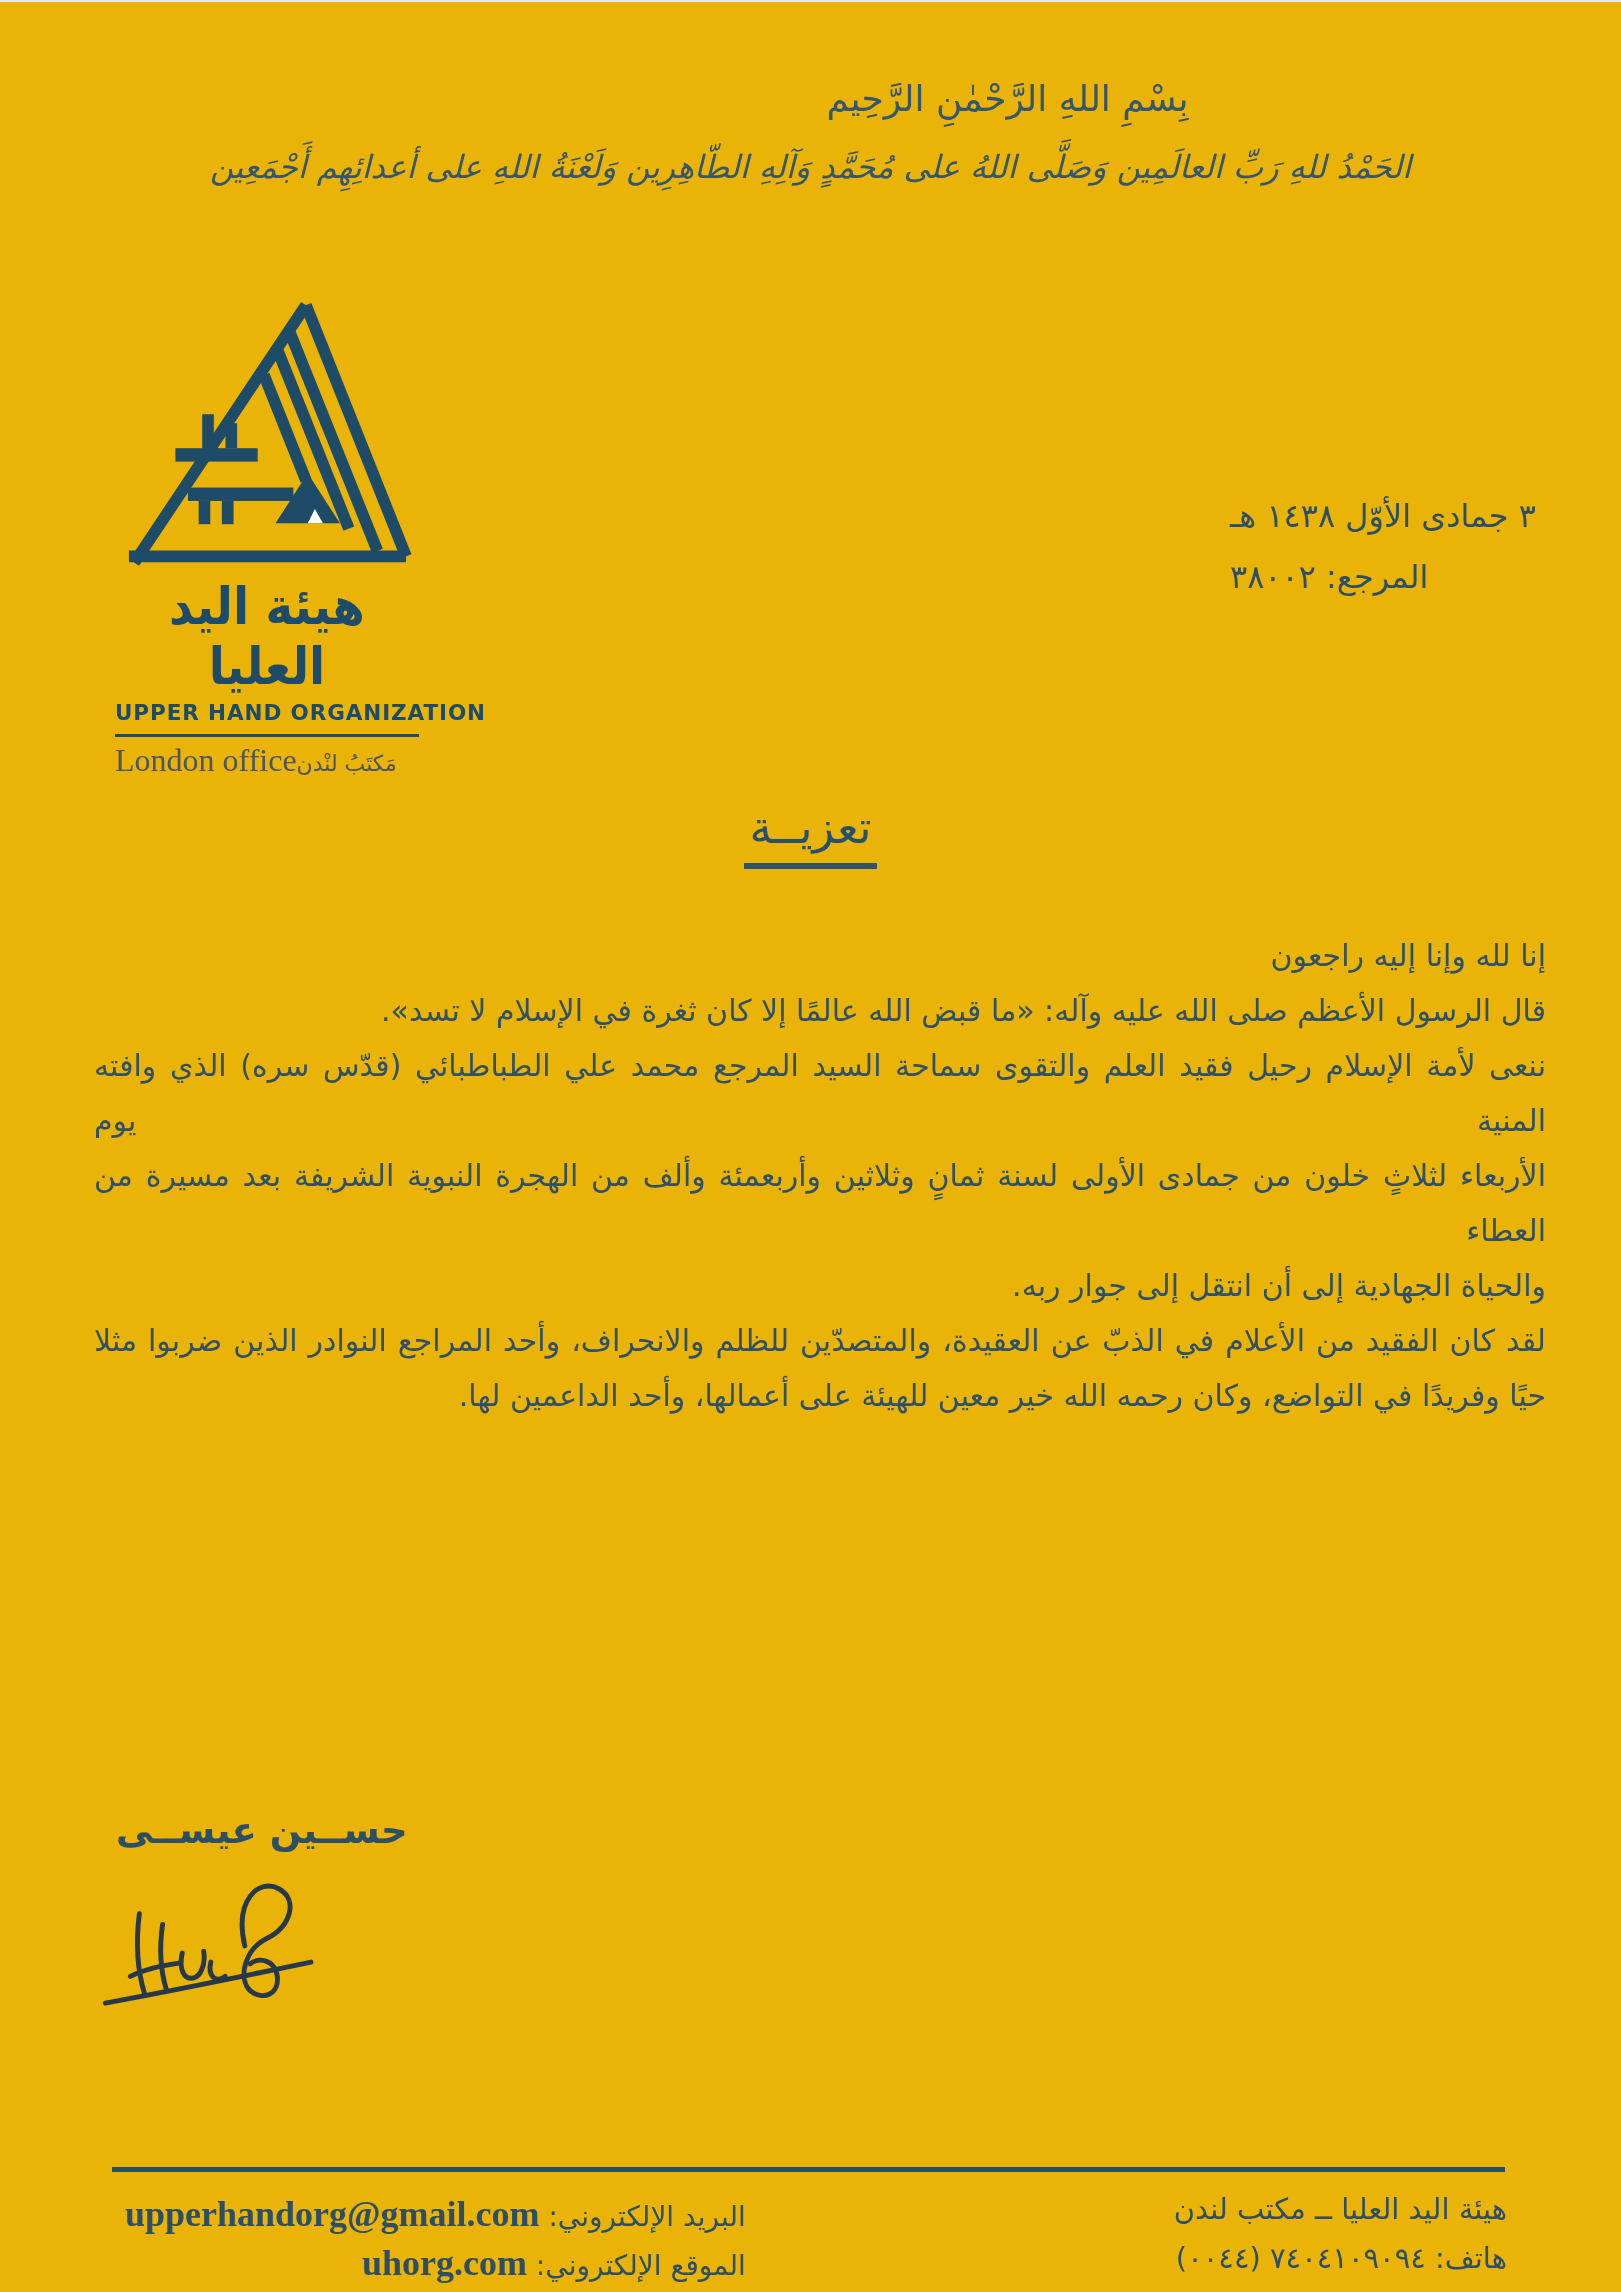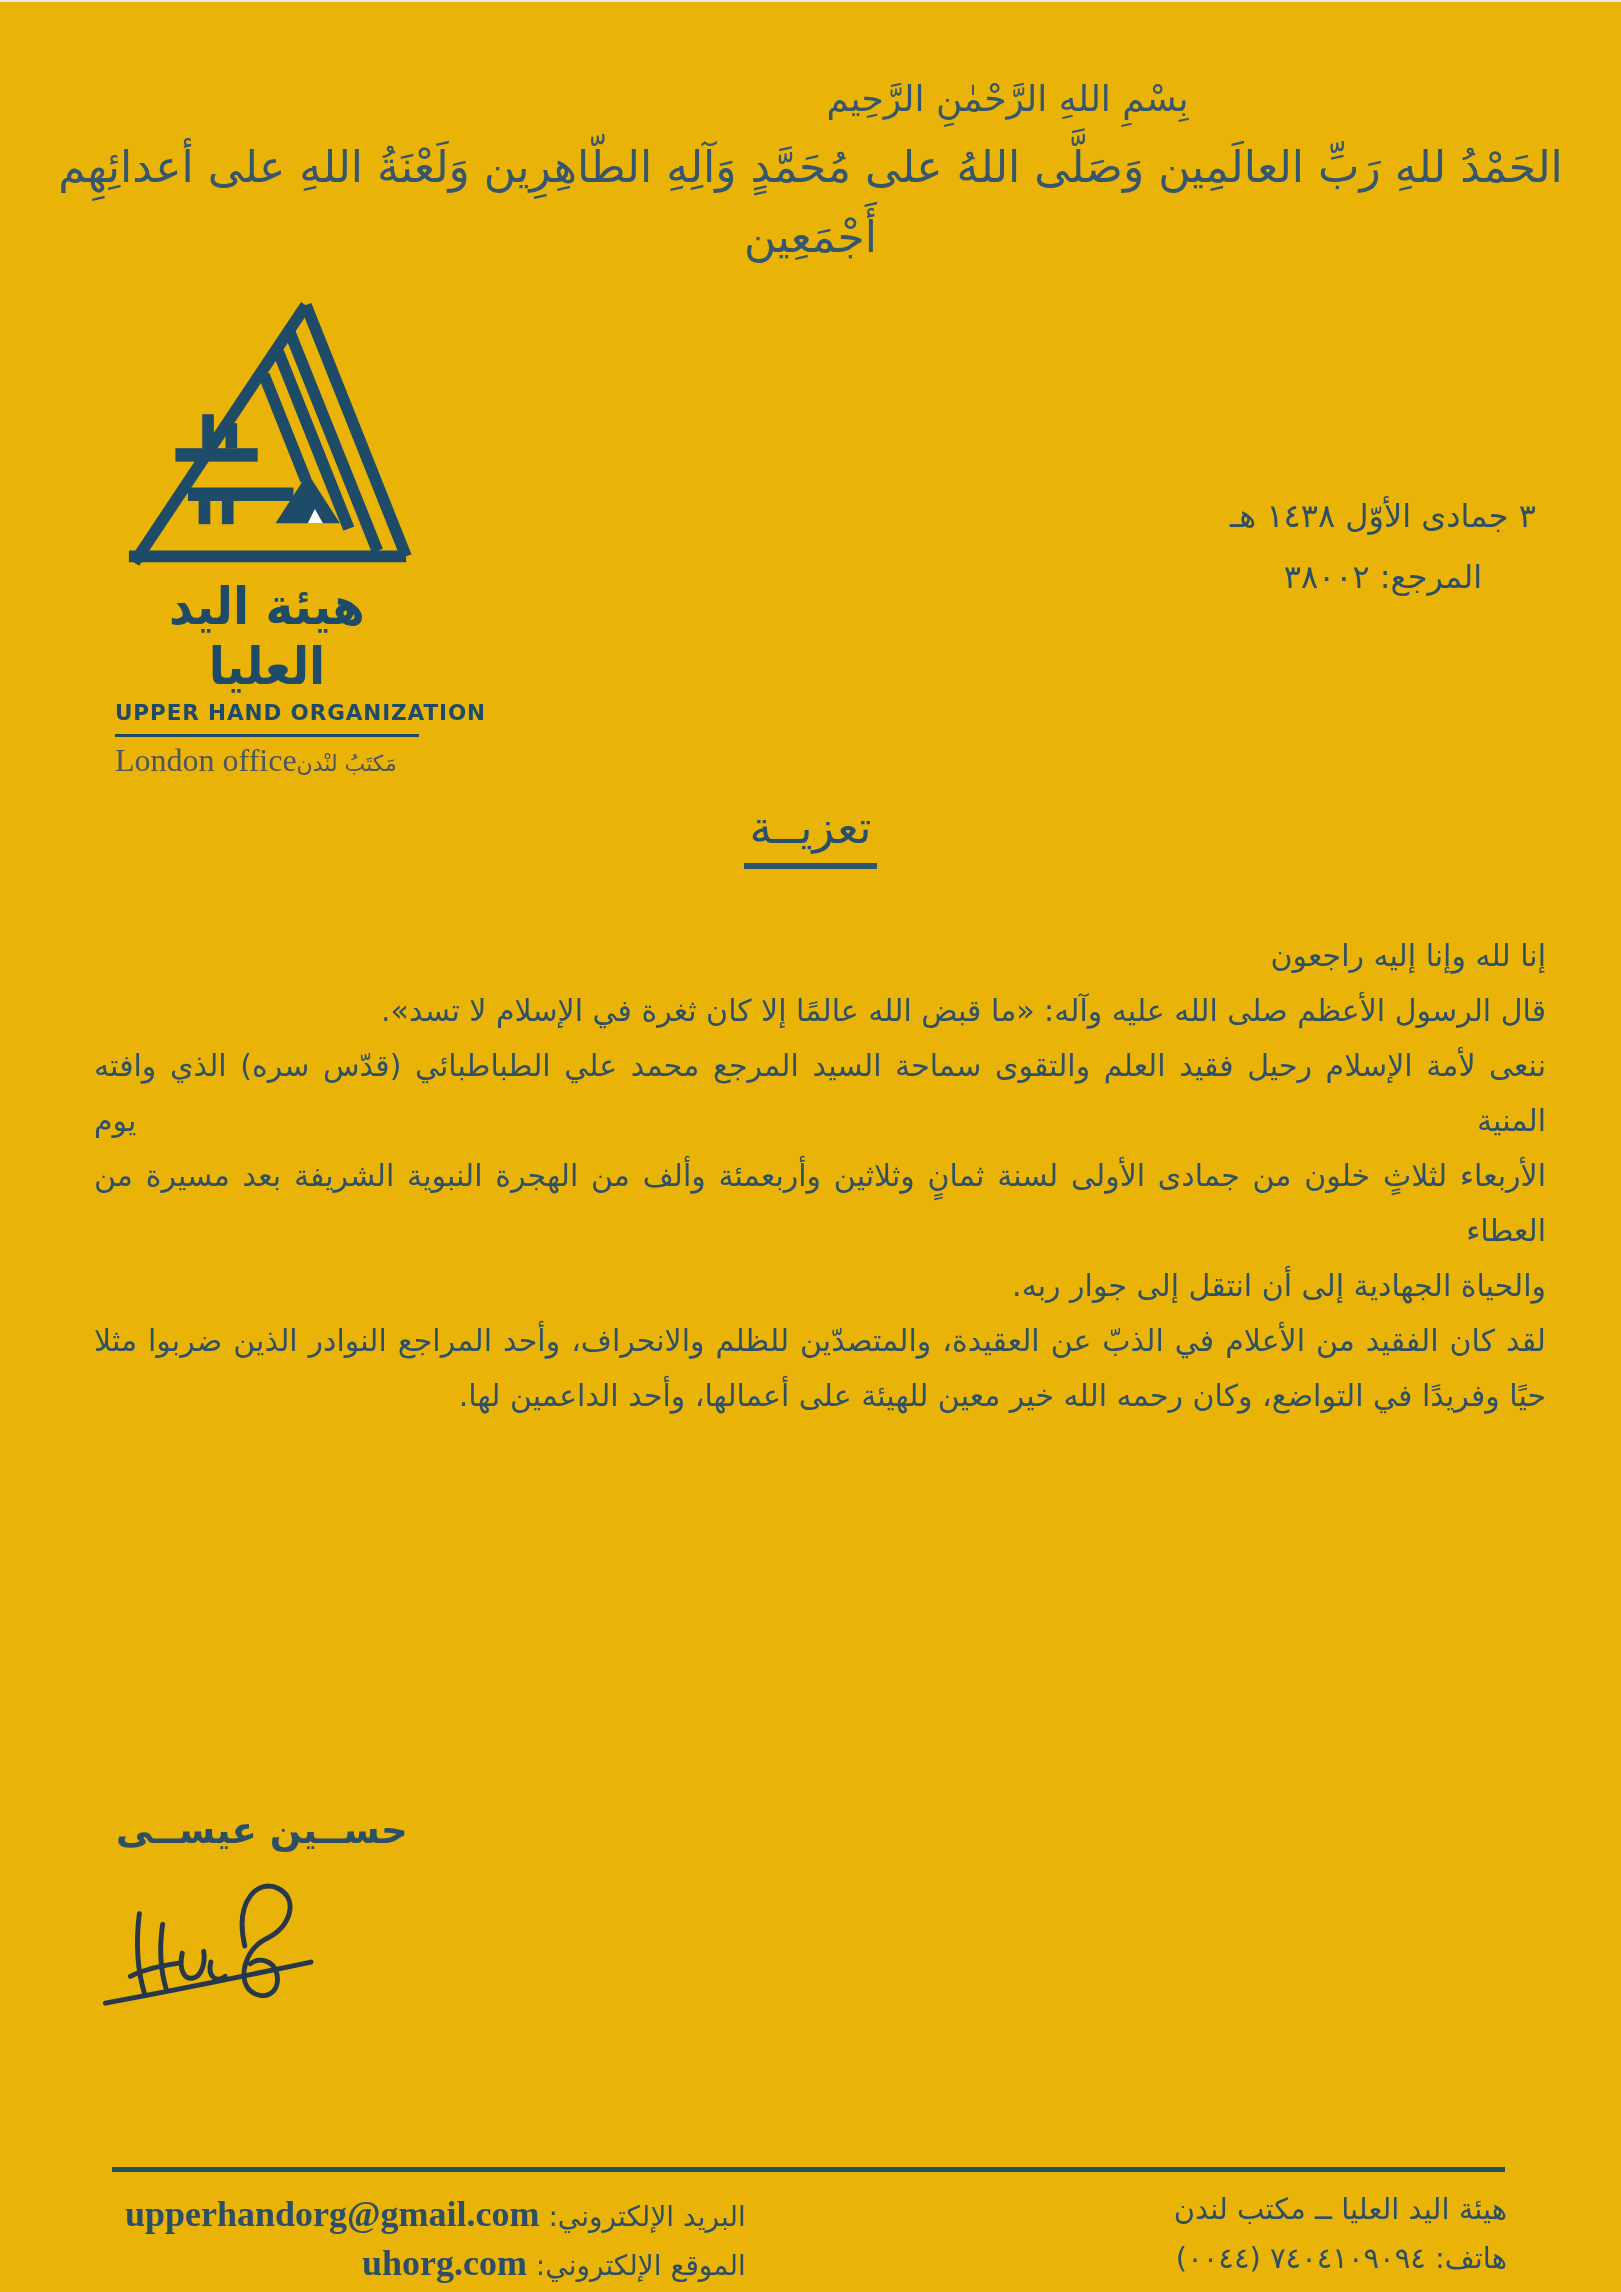--- a/index.html
+++ b/index.html
@@ -6,37 +6,37 @@
   .page {
     position:relative; width:1621px; height:2293px; margin:2px auto;
     background:#eab308; overflow:hidden;
     font-family:"DejaVu Sans", sans-serif; color:#2d4f66;
   }
 
   
   .calli { position:absolute; top:64px; left:0; right:0; text-align:center; color:#35566c; }
   .basmala { font-size:36px; line-height:66px; }
   .basmala .shift { position:relative; left:197px; }
-  .hamd { font-size:44px; line-height:70px; }
+  .hamd { font-size:32px; line-height:70px;font-style:italic; }
 
   
   .logo-block { position:absolute; left:115px; top:296px; width:304px; }
   .logo-mark { display:block; margin:0 auto; }
   .logo-ar { margin-top:12.5px; text-align:center; font-size:47px; font-weight:bold;
              color:#1d4b68; direction:rtl; transform:scaleY(1.08); }
   .logo-en { margin-top:9px; text-align:right; font-size:21.5px; font-weight:bold;
              letter-spacing:0.9px; color:#1d4b68; white-space:nowrap; }
   .logo-rule { margin-top:9px; height:3.6px; background:#1d4b68; }
   .logo-office { margin-top:5.4px; display:flex; align-items:baseline;
                  color:#4c5560; }
   .office-en { font-family:"Liberation Serif", serif; font-size:32px; }
   .office-ar { font-size:22px; direction:rtl; }
 
   
-  .meta { position:absolute; right:85px; top:484px; direction:rtl; text-align:center;
+  .meta { position:absolute; right:85px; top:484px; direction:rtl; text-align:left;
           font-size:32px; line-height:61px; color:#2d4f66; }
 
   
   .title-wrap { position:absolute; top:799px; left:0; right:0; text-align:center; }
   .title { display:inline-block; font-size:45px; font-weight:normal; color:#26506c;
            border-bottom:6.3px solid #2d556e; padding:0 5.4px 9px 5.4px; direction:rtl; }
 
   
   .body-text { position:absolute; top:926px; right:75px; left:94px; direction:rtl;
                text-align:right; font-size:30px; line-height:55px; color:#2f5168; }

